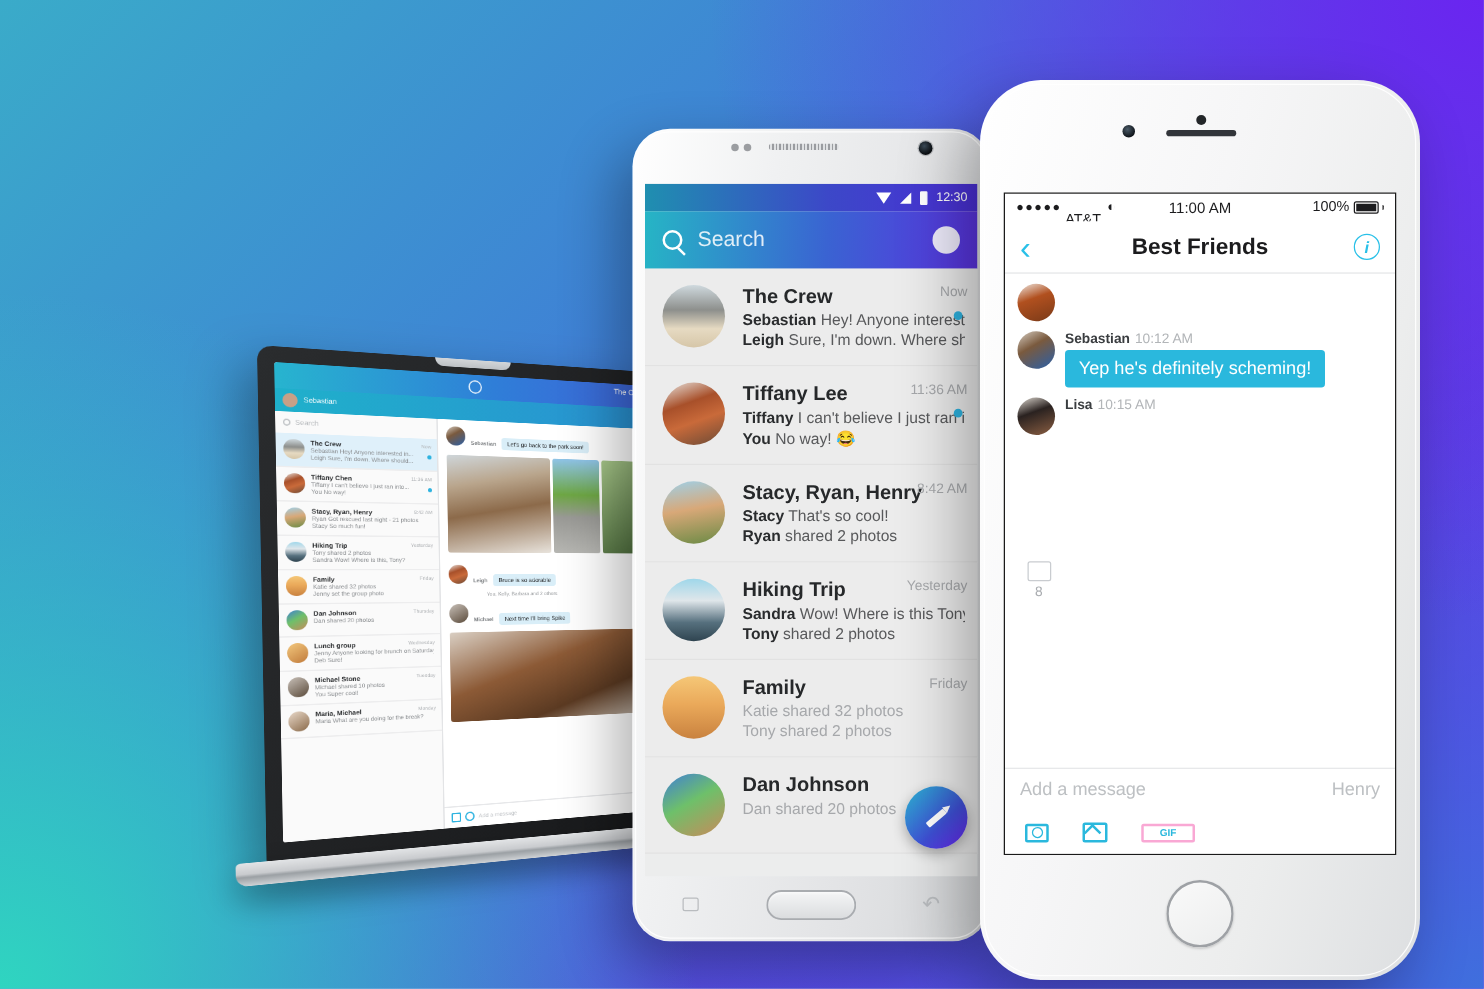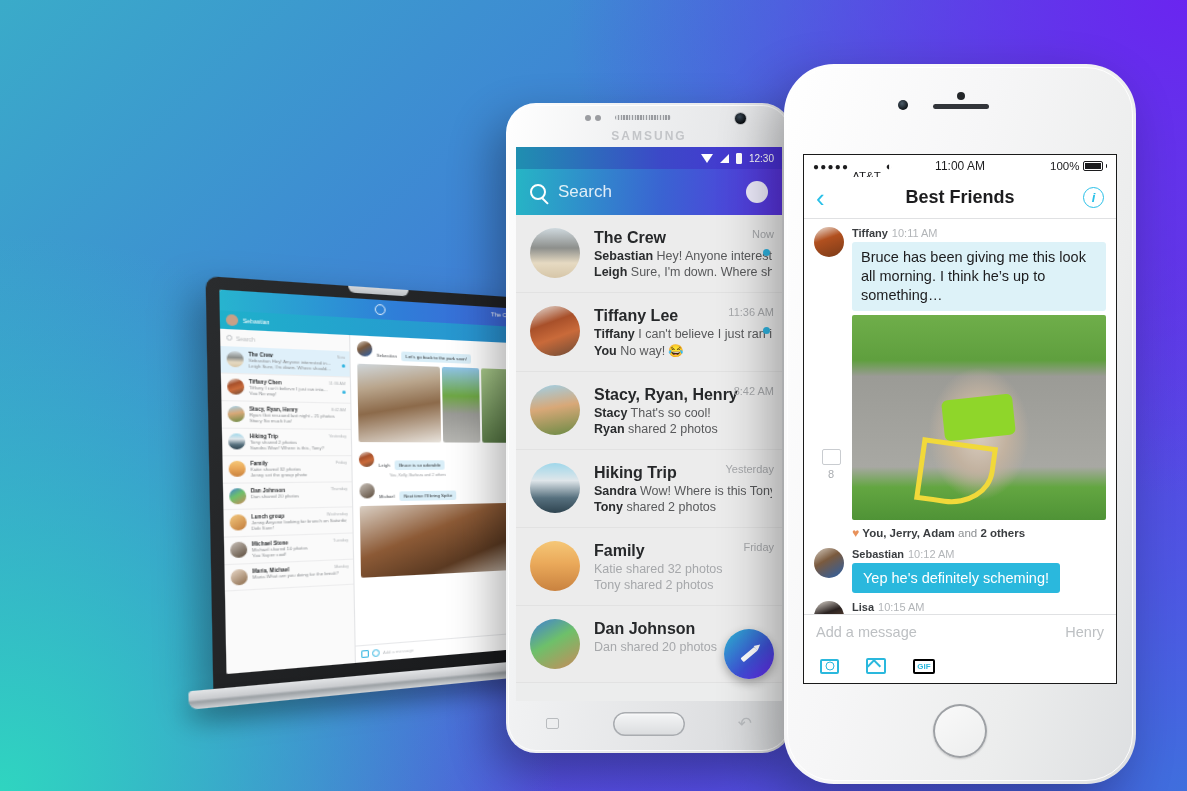--- a/index.html
+++ b/index.html
@@ -171,21 +171,21 @@
 
   .ios-compose { border-top:1px solid #e0e1e3; background:#fff; }
   .ios-inrow { height:34px; display:flex; align-items:center; padding:0 12px; }
   .ios-ph { font-size:14.5px; color:#bdc0c3; flex:1; }
   .ios-send { font-size:14.5px; color:#bdc0c3; }
   .ios-tools { height:34px; display:flex; align-items:center; gap:27px; padding:0 16px; }
   .icam { width:19px; height:15px; border:2px solid #2ab8dd; border-radius:2px; position:relative; }
   .icam:after { content:""; position:absolute; left:50%; top:50%; transform:translate(-50%,-50%); width:7px; height:7px; border:1.7px solid #2ab8dd; border-radius:50%; }
   .iimg { width:20px; height:16px; border:2px solid #2ab8dd; border-radius:2px; position:relative; overflow:hidden; }
   .iimg:after { content:""; position:absolute; left:1px; bottom:1px; width:8px; height:8px; border-left:2px solid #2ab8dd; border-top:2px solid #2ab8dd; transform:rotate(45deg); }
-  .igif { width:22px; height:15px; border:2px solid #000000; border-radius:2px; font-size:8px; font-weight:bold; color:#2ab8dd; display:flex; align-items:center; justify-content:center; }
+  .igif { width:43px; height:15px; border:2px solid #f9a8d4; border-radius:2px; font-size:8px; font-weight:bold; color:#2ab8dd; display:flex; align-items:center; justify-content:center; }
 
   
   .art-dog {
     background:
       radial-gradient(ellipse 70px 92px at 50% 58%, #d9cdc0 0%, #c2b2a0 40%, rgba(0,0,0,0) 72%),
       linear-gradient(180deg,#6fae4a 0%,#5f9f3e 22%,#9b9b96 30%,#a8a8a3 74%,#63a641 84%,#4f9336 100%);
     position:relative;
   }
   .art-dog:before {
     content:""; position:absolute; left:36%; top:40%; width:28%; height:20%;
@@ -374,21 +374,20 @@
     <div class="lt-notch"></div>
   </div>
   <div class="lt-base"></div>
 </div>
 
 <div id="samsung">
   <div class="sg-s1"></div>
   <div class="sg-s2"></div>
   <div class="sg-speaker"></div>
   <div class="sg-cam"></div>
-  <div class="sg-brand">SAMSUNG</div>
 
   <div class="sg-screen">
     <div class="sg-status">
       <span class="sg-tri"></span>
       <span class="sg-sig"></span>
       <span class="sg-bat"></span>
       <span>12:30</span>
     </div>
 
     <div class="sg-appbar">
@@ -493,31 +492,20 @@
     <div class="ios-nav">
       <span class="ios-back">‹</span>
       <span class="ios-title">Best Friends</span>
       <span class="ios-info">i</span>
     </div>
 
     <div class="ios-thread">
 
       <div class="ios-grp">
         <div class="ios-av art-tiffa"></div>
-        <div class="ios-col">
-          <div class="ios-hdr">
-            <b>Tiffany</b><span>10:11 AM</span>
-          </div>
-          <div class="ios-in">Bruce has been giving me this look all morning. I think he’s up to something…</div>
-          <div class="ios-photo art-dog"></div>
-          <div class="ios-react">
-            <span class="hrt">♥</span>
-            <b>You, Jerry, Adam</b><span> and </span><b>2 others</b>
-          </div>
-        </div>
       </div>
 
       <div class="ios-count" style="top:230px">
         <div class="ic"></div>
         <div class="num">8</div>
       </div>
 
       <div class="ios-grp">
         <div class="ios-av art-seb"></div>
         <div class="ios-col">

